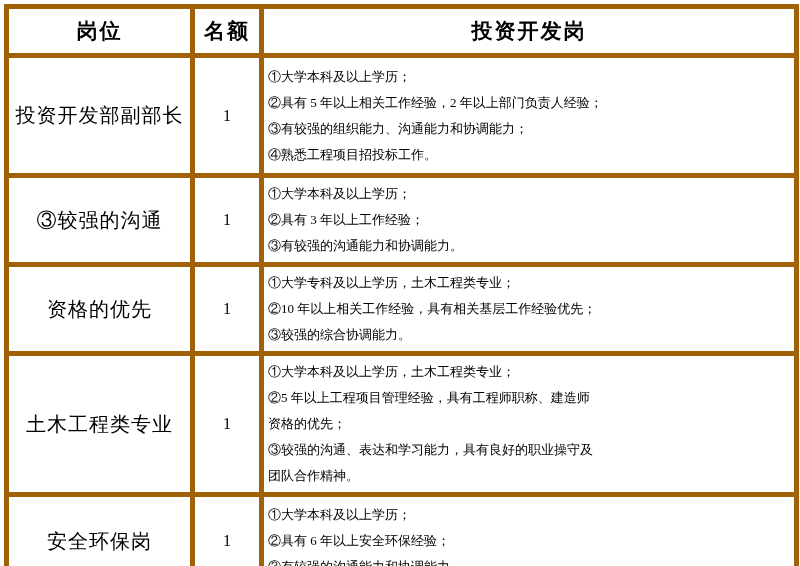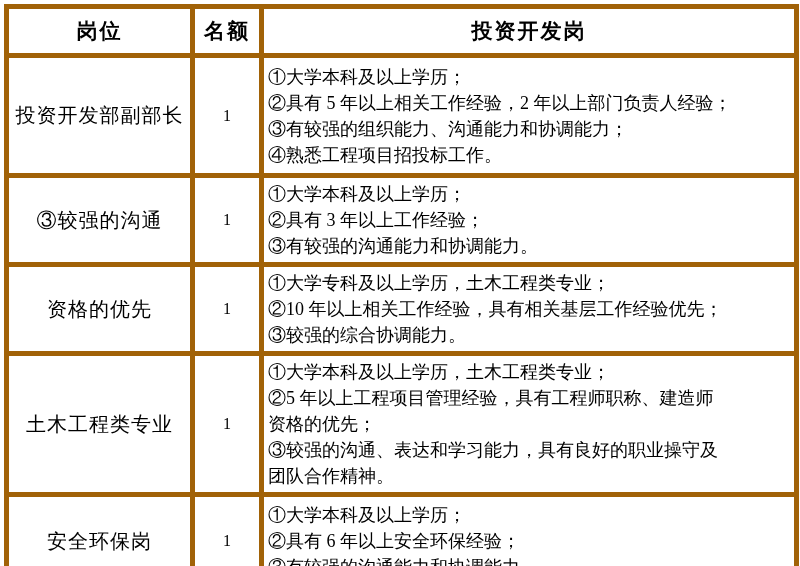--- a/index.html
+++ b/index.html
@@ -54,21 +54,21 @@
     vertical-align: middle;
     letter-spacing: 1px;
     padding: 0 0;
   }
   td.quota-cell {
     font-size: 16px;
     text-align: center;
     vertical-align: middle;
   }
   td.cond-cell {
-    font-size: 18px;
+    font-size: 13px;
     line-height: 26px;
     vertical-align: middle;
     padding: 3px 4px 3px 4px;
     white-space: pre-line;
     text-align: left;
   }
 </style>
 </head>
 <body>
 

